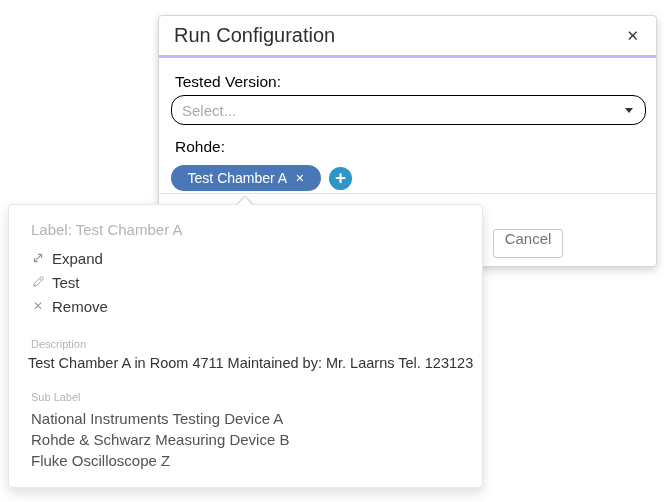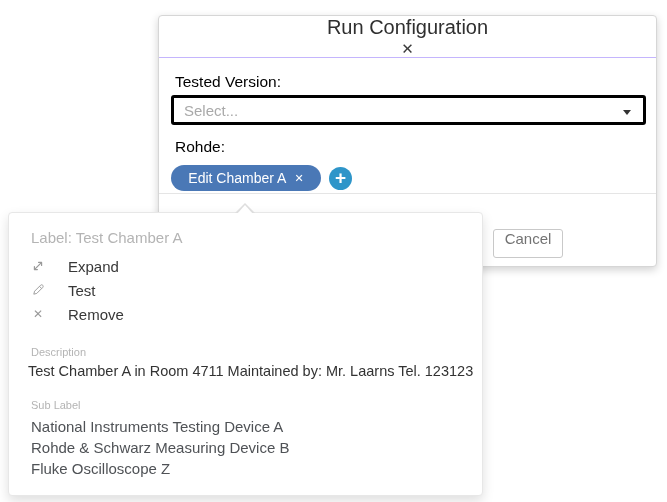--- a/index.html
+++ b/index.html
@@ -8,31 +8,31 @@
   .canvas { position:relative; width:667px; height:502px; background:#fff; overflow:hidden; }
 
   
   .modal {
     position:absolute; left:158px; top:15px; width:499px; height:252px;
     background:#fff; border:1px solid #d6d6d6; border-radius:4px;
     box-shadow:0 3px 9px rgba(0,0,0,.18); z-index:1;
   }
   .modal-header {
     position:absolute; top:0; left:0; right:0; height:42px;
-    border-bottom:1px solid #c4b5fd; display:flex; align-items:center;
-    padding:0 15px; justify-content:space-between;flex-direction:column;
+    border-bottom:3px solid #c4b5fd; display:flex; align-items:center;
+    padding:0 15px; justify-content:space-between;
   }
   .modal-title { font-size:20px; color:#2f2f2f; font-weight:400; }
   .modal-close { font-size:15px; color:#3b3b3b; cursor:pointer; line-height:1; padding:2px; }
   .field-label { position:absolute; left:16px; font-size:15.5px; color:#000000; }
   .lbl-tested { top:57px; }
   .lbl-labels { top:122px; }
   .select-box {
     position:absolute; left:12px; top:79px; width:475px; height:30px;
-    border:3px solid #000000; border-radius:3px; background:#fff;
+    border:1px solid #000000; border-radius:13px; background:#fff;
     display:flex; align-items:center; padding:0 30px 0 10px; cursor:pointer;
   }
   .select-placeholder { color:#a9a9a9; font-size:15px; }
   .select-caret {
     position:absolute; right:12px; top:12px; width:0; height:0;
     border-left:4px solid transparent; border-right:4px solid transparent;
     border-top:5px solid #333;
   }
   .tag {
     position:absolute; left:12px; top:149px; width:150px; height:26px;
@@ -50,37 +50,37 @@
   .footer-divider { position:absolute; left:0; right:0; top:177px; border-top:1px solid #e5e5e5; }
   .cancel-btn {
     position:absolute; left:334px; top:213px; width:70px; height:29px;
     background:#fff; border:1px solid #c9c9c9; border-radius:3px;
     font-size:15px; color:#737373; display:flex; align-items:flex-start; justify-content:center;
     cursor:pointer;
   }
 
   
   .popover {
-    position:absolute; left:8px; top:212px; width:475px; height:284px;
+    position:absolute; left:8px; top:204px; width:475px; height:284px;
     background:#fff; border:1px solid #e7e7e7; border-radius:4px;
     box-shadow:0 5px 12px rgba(0,0,0,.13); z-index:10; padding:14px 0 0 0;
   }
   .popover::before {
     content:""; position:absolute; top:-10px; left:226px; width:0; height:0;
     border-left:10px solid transparent; border-right:10px solid transparent;
     border-bottom:10px solid #dedede;
   }
   .popover::after {
     content:""; position:absolute; top:-8px; left:228px; width:0; height:0;
     border-left:8px solid transparent; border-right:8px solid transparent;
     border-bottom:9px solid #fff;
   }
   .pop-title { margin:2px 22px 8px; font-size:15px; color:#b4b4b4; }
   .menu-item {
-    display:flex; align-items:center; gap:23px; padding:2px 22px; height:24px;
+    display:flex; align-items:center; gap:7px; padding:2px 22px; height:24px;
     font-size:15px; color:#383838; cursor:pointer;
   }
   .menu-icon { width:14px; height:14px; display:flex; align-items:center; justify-content:center; flex:0 0 14px; }
   .menu-icon.glyph { color:#9a9a9a; font-size:12px; font-weight:400; }
   .section-heading { margin:20px 22px 5px; font-size:11px; color:#b4b4b4; }
   .description-text { margin:0 19px; font-size:14.5px; color:#333; white-space:nowrap; }
   .sub-item { margin:0 22px; font-size:15px; color:#4f5256; line-height:21px; }
 </style>
 </head>
 <body>
@@ -96,21 +96,21 @@
     <div class="field-label lbl-tested">Tested Version:</div>
 
     <div class="select-box">
       <span class="select-placeholder">Select...</span>
       <span class="select-caret"></span>
     </div>
 
     <div class="field-label lbl-labels">Rohde:</div>
 
     <div class="tag">
-      <span>Edit Chamber A</span>
+      <span>Test Chamber A</span>
       <span class="tag-remove">✕</span>
     </div>
 
     <div class="add-btn">
         <span>+</span>
       </div>
 
     <div class="footer-divider"></div>
 
     <div class="cancel-btn">

